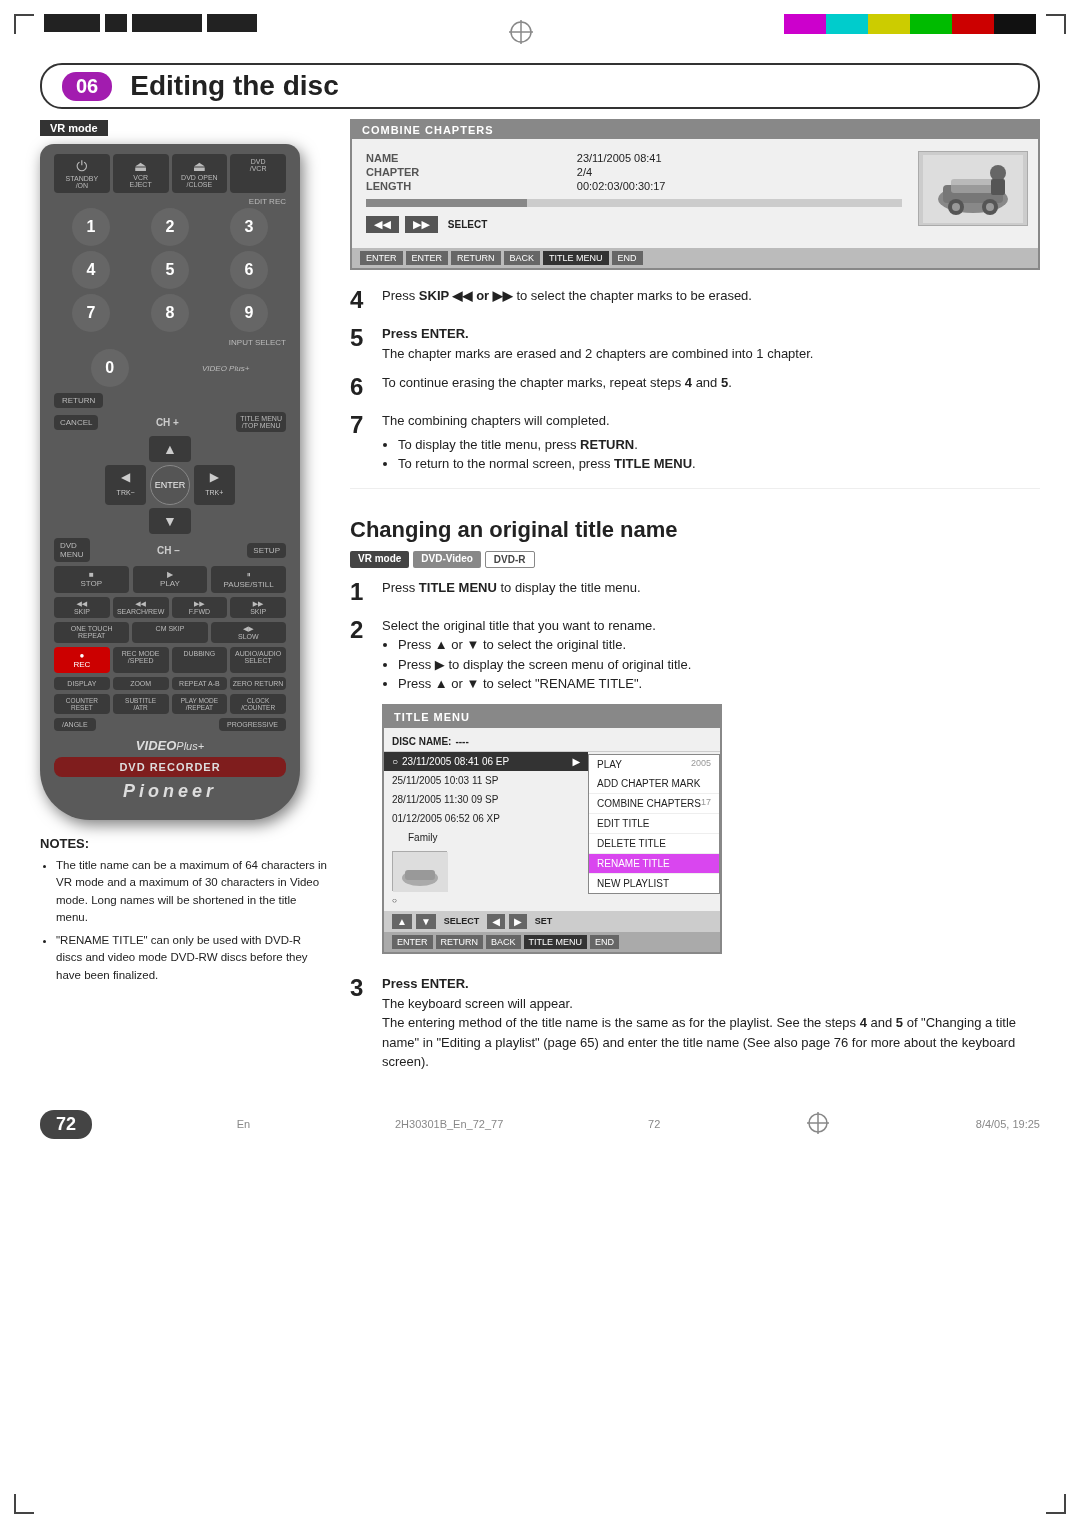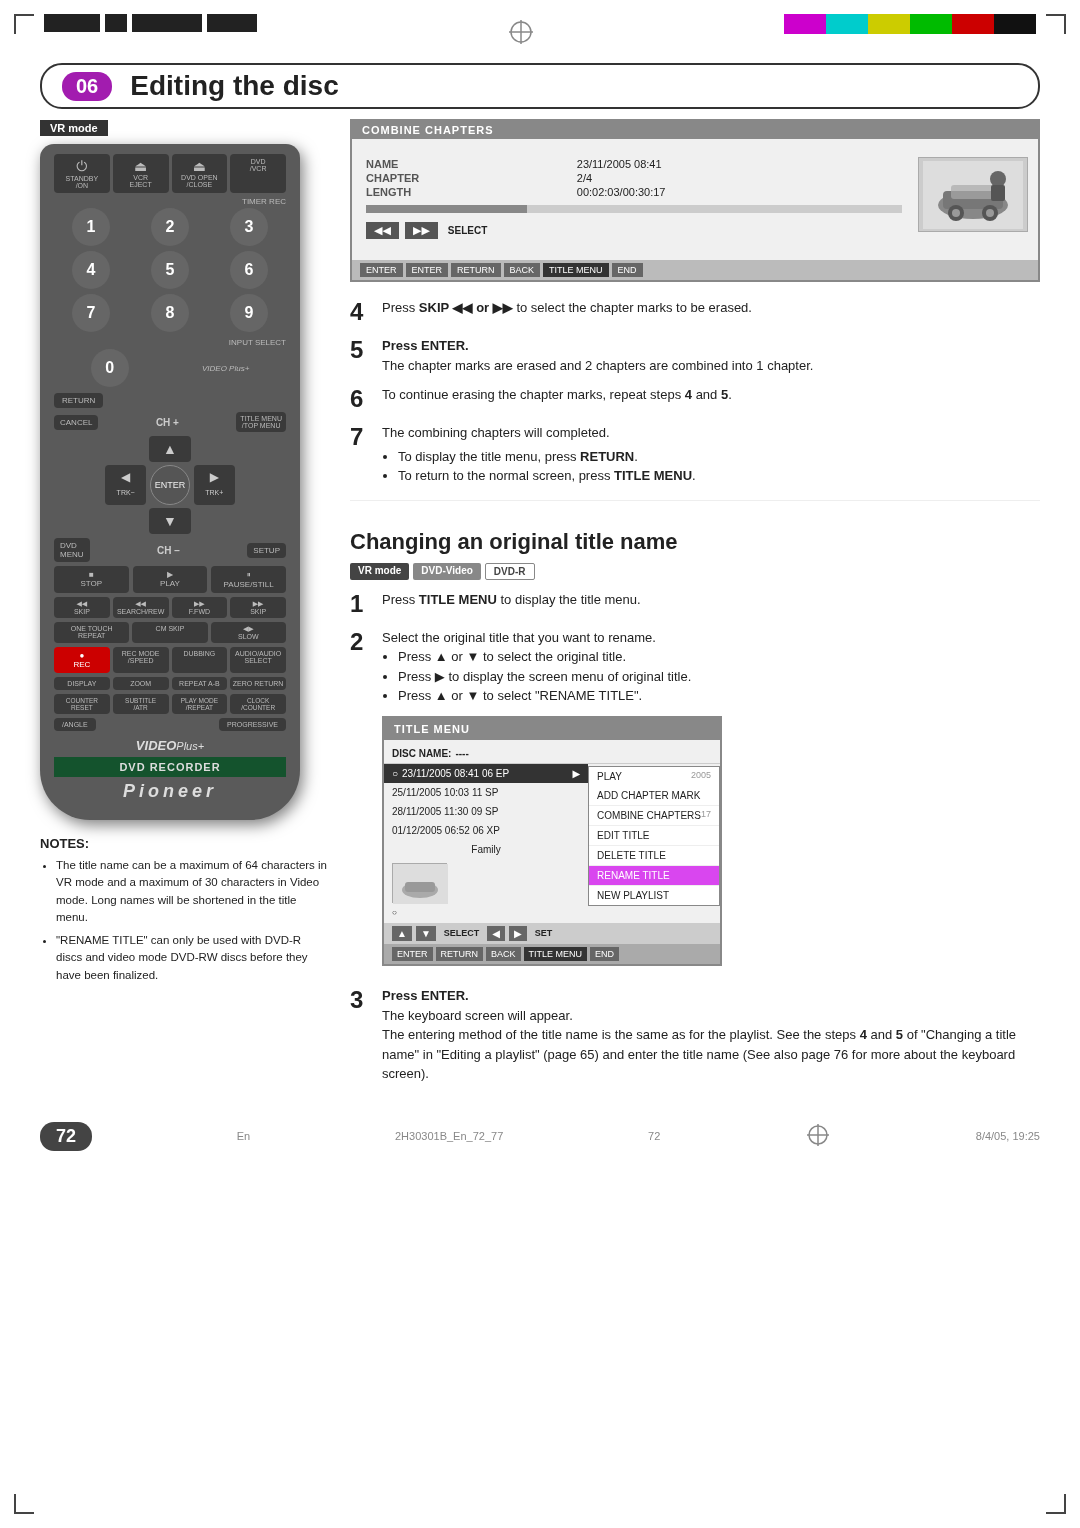--- a/index.html
+++ b/index.html
@@ -153,21 +153,21 @@
           <div style="background:#3a3a3a; color:#bbb; font-size:7px; text-align:center; padding:4px 2px; border-radius:4px; cursor:pointer;">
             <div style="font-size:14px;">⏏</div>
             <div>DVD OPEN<br>/CLOSE</div>
           </div>
           <div style="background:#3a3a3a; color:#bbb; font-size:7px; text-align:center; padding:4px 2px; border-radius:4px; cursor:pointer;">
             <div style="font-size:14px;"> </div>
             <div>DVD<br>/VCR</div>
           </div>
         </div>
 
-        <div style="text-align:right; color:#bbb; font-size:8px; margin-bottom:2px;">TIMER REC</div>
+        <div style="text-align:right; color:#bbb; font-size:8px; margin-bottom:2px;">EDIT REC</div>
 
         <div style="display:grid; grid-template-columns:1fr 1fr 1fr; gap:5px; margin-bottom:6px;">
           <div style="background:#666; color:#fff; font-size:16px; font-weight:bold; text-align:center; border-radius:50%; width:38px; height:38px; display:flex; align-items:center; justify-content:center; cursor:pointer; margin:auto;">1</div>
           <div style="background:#666; color:#fff; font-size:16px; font-weight:bold; text-align:center; border-radius:50%; width:38px; height:38px; display:flex; align-items:center; justify-content:center; cursor:pointer; margin:auto;">2</div>
           <div style="background:#666; color:#fff; font-size:16px; font-weight:bold; text-align:center; border-radius:50%; width:38px; height:38px; display:flex; align-items:center; justify-content:center; cursor:pointer; margin:auto;">3</div>
           <div style="background:#666; color:#fff; font-size:16px; font-weight:bold; text-align:center; border-radius:50%; width:38px; height:38px; display:flex; align-items:center; justify-content:center; cursor:pointer; margin:auto;">4</div>
           <div style="background:#666; color:#fff; font-size:16px; font-weight:bold; text-align:center; border-radius:50%; width:38px; height:38px; display:flex; align-items:center; justify-content:center; cursor:pointer; margin:auto;">5</div>
           <div style="background:#666; color:#fff; font-size:16px; font-weight:bold; text-align:center; border-radius:50%; width:38px; height:38px; display:flex; align-items:center; justify-content:center; cursor:pointer; margin:auto;">6</div>
           <div style="background:#666; color:#fff; font-size:16px; font-weight:bold; text-align:center; border-radius:50%; width:38px; height:38px; display:flex; align-items:center; justify-content:center; cursor:pointer; margin:auto;">7</div>
           <div style="background:#666; color:#fff; font-size:16px; font-weight:bold; text-align:center; border-radius:50%; width:38px; height:38px; display:flex; align-items:center; justify-content:center; cursor:pointer; margin:auto;">8</div>
@@ -248,40 +248,40 @@
 
         <div style="display:flex; justify-content:space-between; margin-bottom:6px;">
           <div style="background:#3a3a3a; color:#bbb; font-size:7px; padding:3px 8px; border-radius:4px; cursor:pointer;">/ANGLE</div>
           <div style="background:#3a3a3a; color:#bbb; font-size:7px; padding:3px 8px; border-radius:4px; cursor:pointer;">PROGRESSIVE</div>
         </div>
 
         <div style="text-align:center; margin-bottom:4px;">
           <span style="font-style:italic; color:#ddd; font-size:13px; font-weight:bold;">VIDEO</span><span style="font-style:italic; color:#ddd; font-size:11px;">Plus+</span>
         </div>
 
-        <div style="background:#14532d; color:#ddd; font-size:11px; font-weight:bold; text-align:center; padding:4px; border-radius:0; margin-bottom:4px; letter-spacing:1px;">DVD RECORDER</div>
+        <div style="background:#7f1d1d; color:#ddd; font-size:11px; font-weight:bold; text-align:center; padding:4px; border-radius:8px; margin-bottom:4px; letter-spacing:1px;">DVD RECORDER</div>
 
         <div style="font-style:italic; color:#ddd; font-size:18px; text-align:center; letter-spacing:4px; font-weight:bold;">Pioneer</div>
       </div>
 
       
       <div style="margin-top:16px;">
         <div style="font-weight:bold; font-size:13px; margin-bottom:6px;">NOTES:</div>
         <ul style="padding-left:16px; font-size:11.5px; line-height:1.5;">
           <li>The title name can be a maximum of 64 characters in VR mode and a maximum of 30 characters in Video mode. Long names will be shortened in the title menu.</li>
           <li style="margin-top:6px;">"RENAME TITLE" can only be used with DVD-R discs and video mode DVD-RW discs before they have been finalized.</li>
         </ul>
       </div>
     </div>
 
     <div style="flex:1;">
 
       <div style="border:2px solid #888; margin-bottom:16px; background:#f0f0f0;">
         <div style="background:#888; color:#fff; font-size:11px; font-weight:bold; padding:3px 10px; letter-spacing:1px;">COMBINE CHAPTERS</div>
-        <div style="display:flex; padding:18px 10px; gap:12px; align-items:flex-start;">
+        <div style="display:flex; padding:12px 10px; gap:12px; align-items:flex-start;">
           <div style="flex:1;">
             <table style="width:100%; font-size:11px; border-collapse:collapse;">
               <tbody>
                   <tr>
                 <td style="font-weight:bold; color:#555; padding:1px 4px; white-space:nowrap;">NAME</td>
                 <td style="padding:1px 4px;">23/11/2005 08:41</td>
               </tr>
               <tr>
                 <td style="font-weight:bold; color:#555; padding:1px 4px;margin-top:44px;">CHAPTER</td>
                 <td style="padding:1px 4px;">2/4</td>
@@ -407,21 +407,21 @@
                 <div style="display:flex;">
                   <div style="flex:1;">
                     <div style="background:#333; color:#fff; font-size:10px; padding:2px 8px; display:flex; align-items:center; gap:4px;">
                       <span>○</span>
                       <span>23/11/2005 08:41 06 EP</span>
                       <span style="margin-left:auto;">▶</span>
                     </div>
                     <div style="font-size:10px; padding:2px 8px;">25/11/2005 10:03 11 SP</div>
                     <div style="font-size:10px; padding:2px 8px;">28/11/2005 11:30 09 SP</div>
                     <div style="font-size:10px; padding:2px 8px;">01/12/2005 06:52 06 XP</div>
-                    <div style="font-size:10px; padding:2px 15px;text-align:center;">Family</div>
+                    <div style="font-size:10px; padding:2px 24px;">Family</div>
 
                     <div style="width:55px; height:40px; background:#ccc; margin:4px 8px; border:1px solid #aaa;">
                       <svg width="55" height="40" viewBox="0 0 55 40">
                         <rect width="55" height="40" fill="#ddd"></rect>
                         <ellipse cx="27" cy="26" rx="18" ry="8" fill="#aaa"></ellipse>
                         <rect x="12" y="18" width="30" height="10" rx="3" fill="#999"></rect>
                         <circle cx="19" cy="32" rx="4" ry="4" fill="#777"></circle>
                         <circle cx="36" cy="32" rx="4" ry="4" fill="#777"></circle>
                       </svg>
                     </div>

